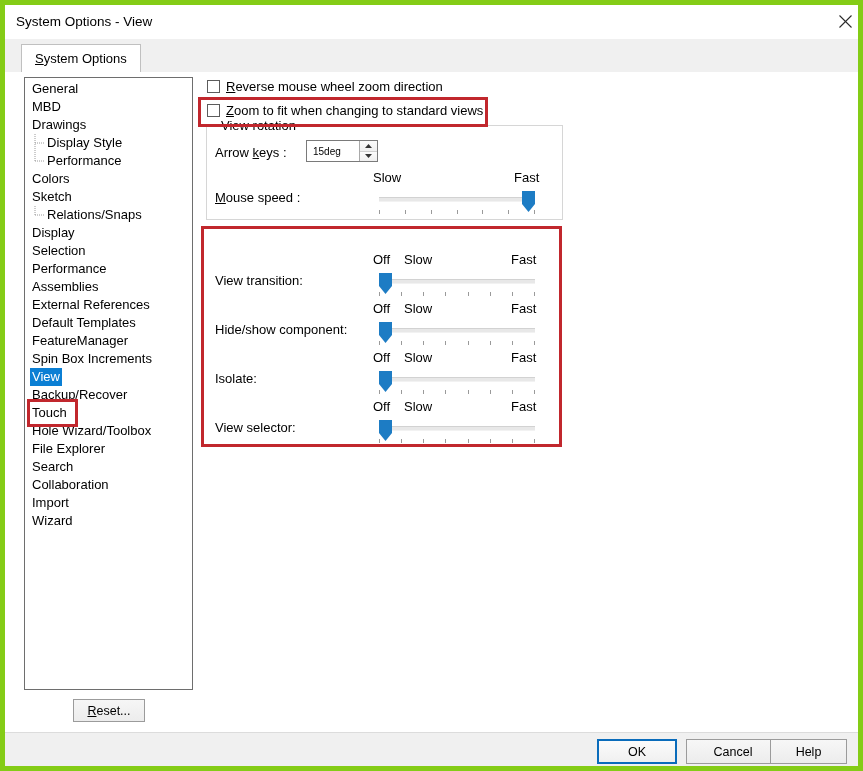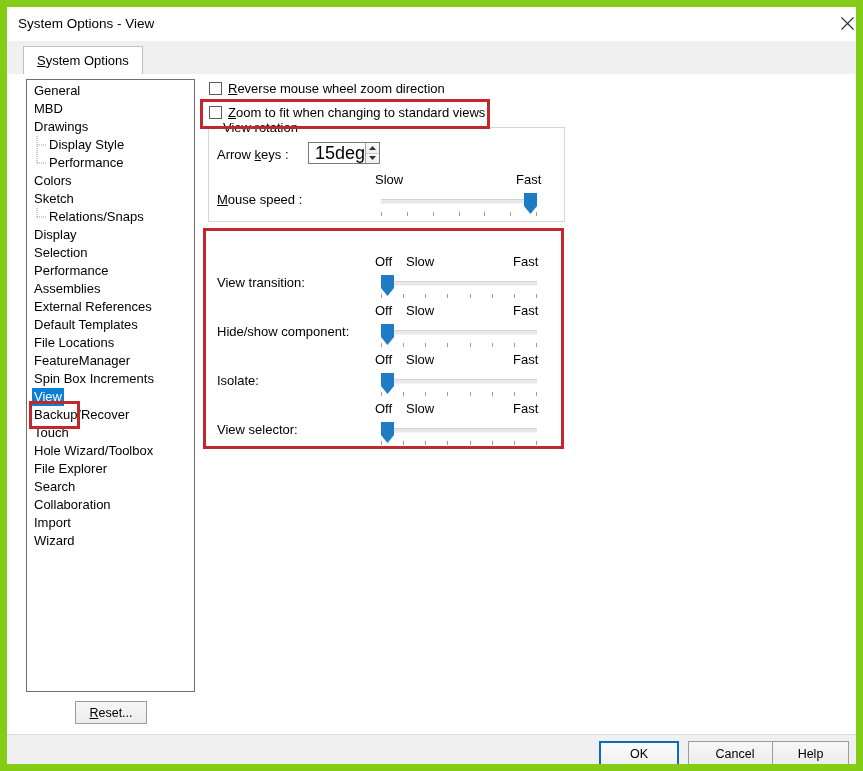--- a/index.html
+++ b/index.html
@@ -11,21 +11,21 @@
     font-family: "Liberation Sans", sans-serif;
     -webkit-font-smoothing: antialiased;
   }
   #app {
     position: relative;
     width: 863px;
     height: 771px;
     background: #22c55e;
     overflow: hidden;
     box-sizing: border-box;
-    border: 7px solid #84cc16;
+    border: 5px solid #84cc16;
   }
 
   
   .titlebar {
     position: absolute;
     left: 0; top: 0;
     width: 863px; height: 34px;
     background: #ffffff;
     border-bottom: 1px solid #e2e2e2;
   }
@@ -201,21 +201,21 @@
     position: absolute;
     width: 72px; height: 22px;
     border: 1px solid #7a7a7a;
     background: #ffffff;
     box-sizing: border-box;
     display: flex;
     align-items: center;
   }
   .spin .val {
     flex: 1;
-    font-size: 18px;
+    font-size: 10px;
     color: #000;
     padding-left: 6px;
   }
   .spin .arrows {
     width: 18px; height: 100%;
     border-left: 1px solid #a9a9a9;
     display: flex; flex-direction: column;
     box-sizing: border-box;
     background: #f2f2f2;
   }
@@ -360,21 +360,20 @@
           <div class="tree-item child"><svg class="tline" viewBox="0 0 12 18">
               <line x1="2" y1="0" x2="2" y2="9" stroke="#9a9a9a" stroke-width="1" stroke-dasharray="1 1"></line>
               <line x1="2" y1="9" x2="11" y2="9" stroke="#9a9a9a" stroke-width="1" stroke-dasharray="1 1"></line>
             </svg><span class="lbl">Relations/Snaps</span></div>
           <div class="tree-item"><span class="lbl">Display</span></div>
           <div class="tree-item"><span class="lbl">Selection</span></div>
           <div class="tree-item"><span class="lbl">Performance</span></div>
           <div class="tree-item"><span class="lbl">Assemblies</span></div>
           <div class="tree-item"><span class="lbl">External References</span></div>
           <div class="tree-item"><span class="lbl">Default Templates</span></div>
-          <div class="tree-item"><span class="lbl">File Locations</span></div>
           <div class="tree-item"><span class="lbl">FeatureManager</span></div>
           <div class="tree-item"><span class="lbl">Spin Box Increments</span></div>
           <div class="tree-item selected"><span class="lbl">View</span></div>
           <div class="tree-item"><span class="lbl">Backup/Recover</span></div>
           <div class="tree-item"><span class="lbl">Touch</span></div>
           <div class="tree-item"><span class="lbl">Hole Wizard/Toolbox</span></div>
           <div class="tree-item"><span class="lbl">File Explorer</span></div>
           <div class="tree-item"><span class="lbl">Search</span></div>
           <div class="tree-item"><span class="lbl">Collaboration</span></div>
           <div class="tree-item"><span class="lbl">Import</span></div>

